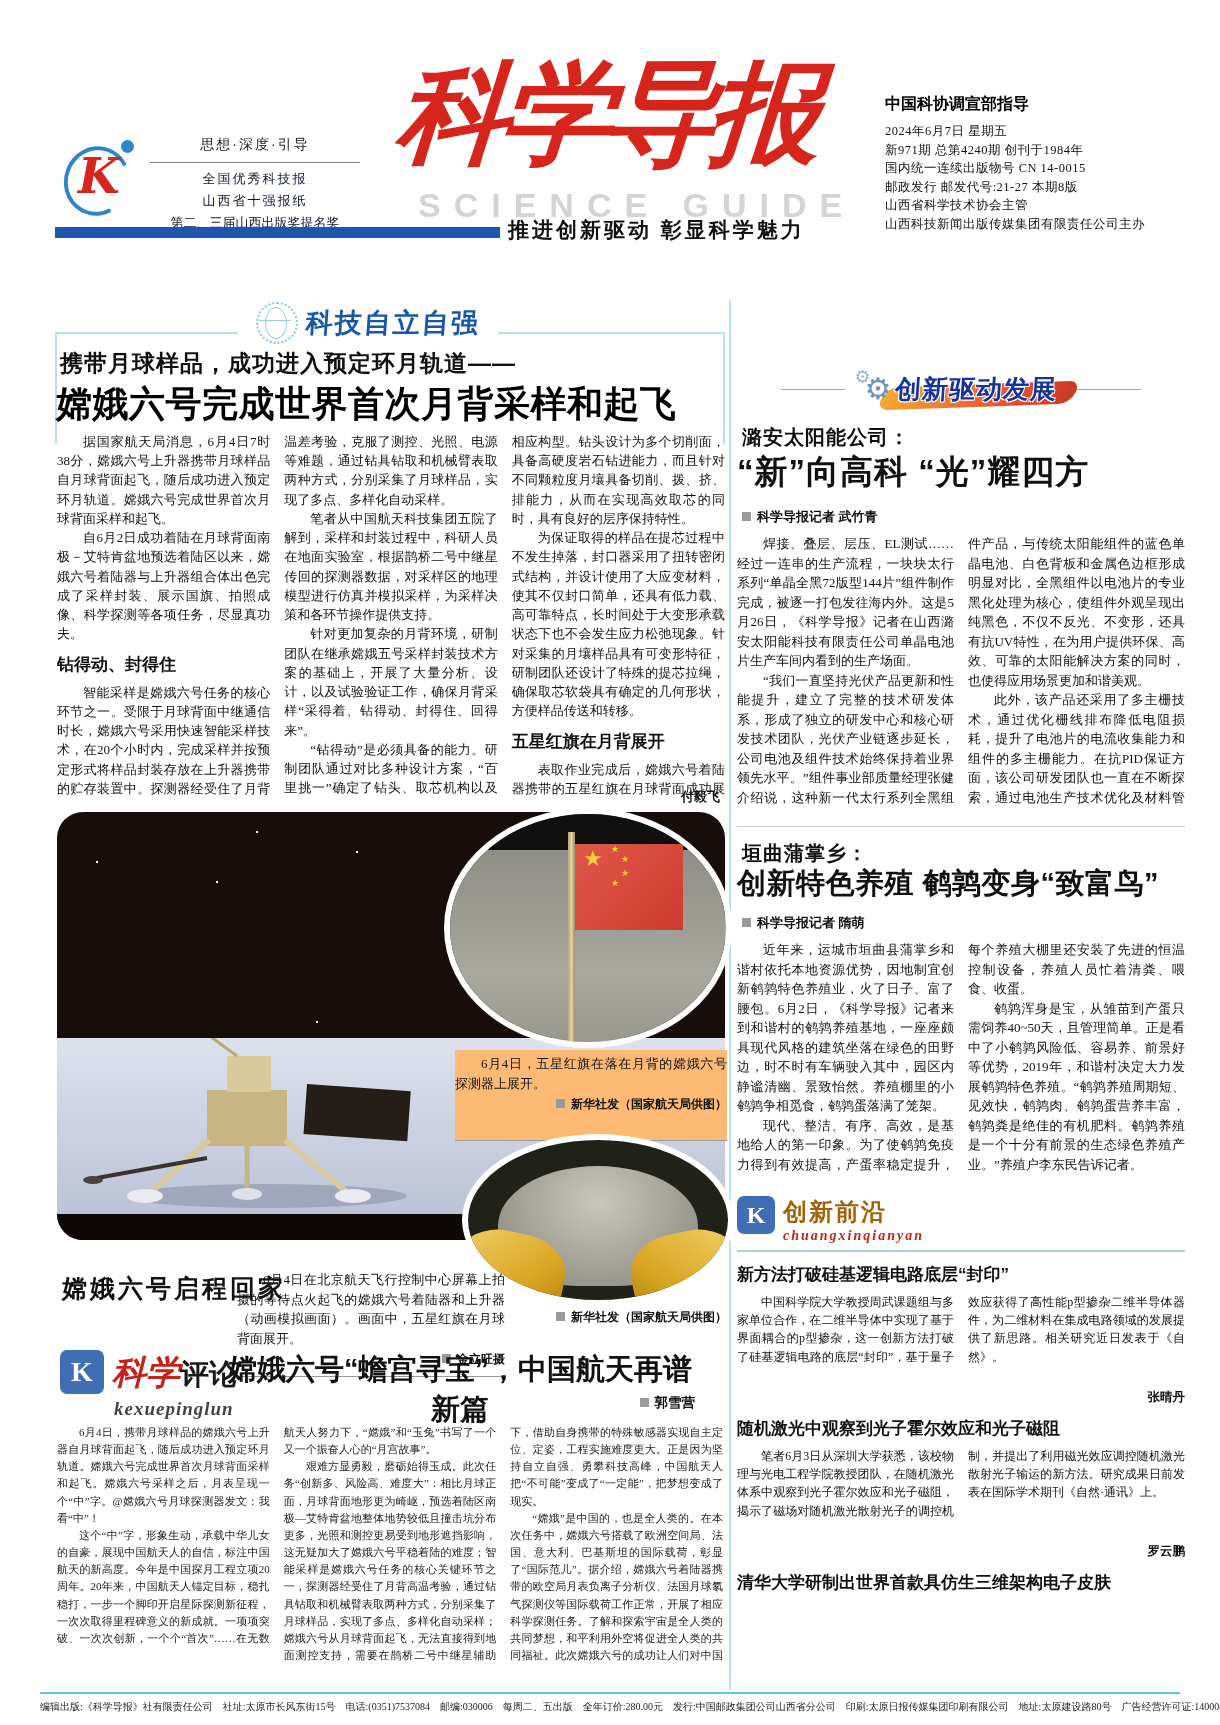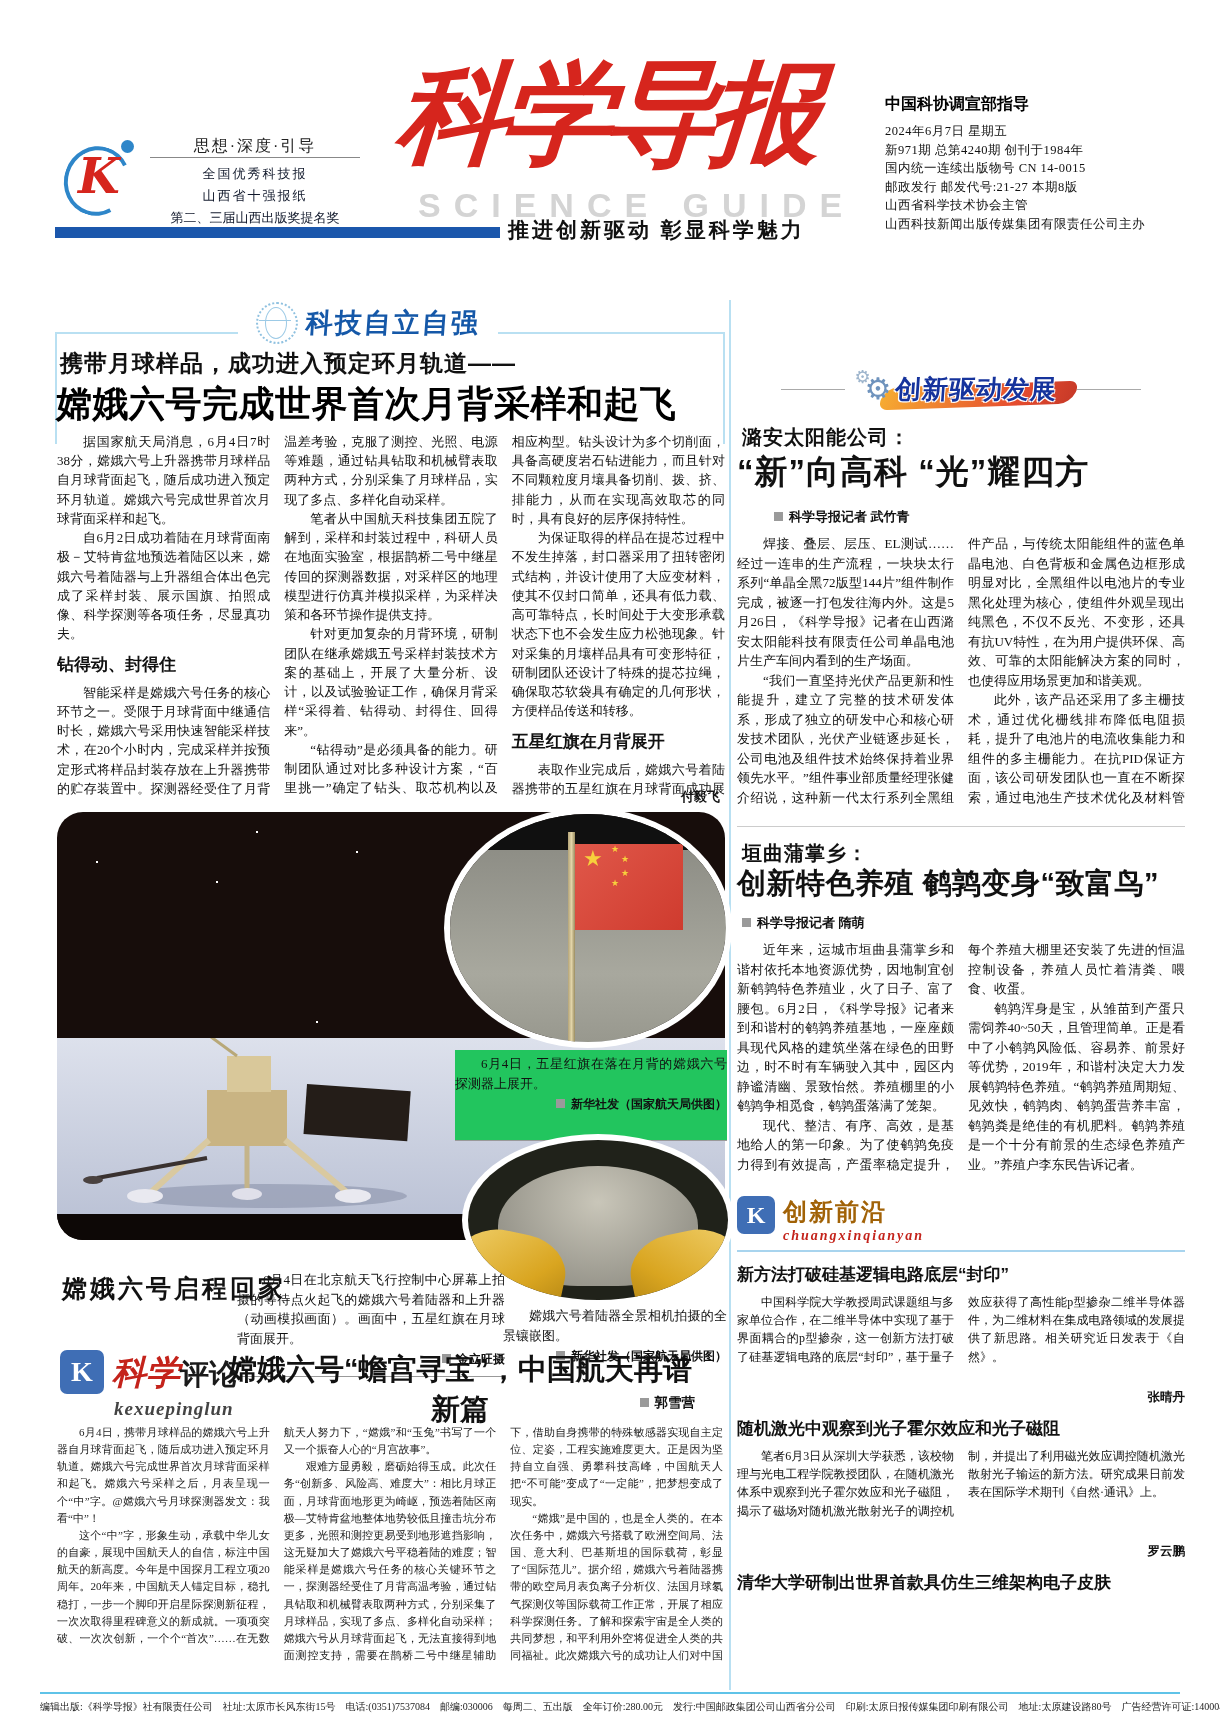--- a/index.html
+++ b/index.html
@@ -6,22 +6,22 @@
   #page{position:relative;width:1220px;height:1725px;background:#ffffff;overflow:hidden;
         font-family:"Liberation Serif",serif;color:#111;}
   .abs{position:absolute;}
   
   #logo{left:62px;top:140px;width:74px;height:74px;}
   #logo .ring{position:absolute;left:2px;top:6px;width:58px;height:62px;border:4px solid #2e86c9;
       border-radius:50%;border-right-color:transparent;transform:rotate(18deg);}
   #logo .k{position:absolute;left:16px;top:8px;font:italic 900 48px "DejaVu Serif",serif;color:#d6251d;}
   #logo .dot{position:absolute;right:2px;top:0;width:13px;height:13px;border-radius:50%;background:#2e86c9;}
   #mast-left{left:150px;top:136px;width:210px;}
-  .slogan{font-family:"Liberation Sans",sans-serif;font-size:16px;letter-spacing:2px;color:#222;
-          border-bottom:1px solid #888;margin-bottom:7px;text-align:center;}
+  .slogan{font-family:"Liberation Sans",sans-serif;font-size:14px;letter-spacing:2px;color:#222;
+          border-bottom:1px solid #888;padding-bottom:8px;margin-bottom:7px;text-align:center;}
   .honors p{margin:0 0 4px;font-size:13px;letter-spacing:2px;text-align:center;color:#0f172a;}
   .honors p:last-child{letter-spacing:0;}
   #paper-title{left:315px;top:40px;width:580px;text-align:center;font:italic 900 112px "DejaVu Serif",serif;
       color:#d6251d;letter-spacing:-8px;line-height:1.3;transform:skewX(-4deg);white-space:nowrap;}
   #paper-title-en{left:418px;top:186px;font:700 34px "Liberation Sans",sans-serif;color:#d4d4d4;
       letter-spacing:13px;white-space:nowrap;}
   #guidance{left:885px;top:94px;font:700 16px "Liberation Sans",sans-serif;color:#000;}
   #pubinfo{left:885px;top:122px;width:300px;}
   #pubinfo p{margin:0;font-size:12.5px;line-height:18.5px;color:#111;letter-spacing:.5px;}
   #blue-bar{left:55px;top:227px;width:445px;height:11px;background:#1b57ac;}
@@ -80,21 +80,21 @@
       background:radial-gradient(at 50% 30%,#c9c6b9,#96948a 75%,#6e6c62);}
   #pano-photo .gold1{position:absolute;left:-14px;bottom:-22px;width:110px;height:90px;border-radius:40%;
       background:linear-gradient(135deg,#f0cf6a,#d9a520 60%,#a87c10);transform:rotate(12deg);}
   #pano-photo .gold2{position:absolute;right:-14px;bottom:-22px;width:110px;height:90px;border-radius:40%;
       background:linear-gradient(225deg,#f0cf6a,#d9a520 60%,#a87c10);transform:rotate(-12deg);}
   
   .cap{font-size:13px;line-height:1.5;text-align:justify;}
   .cap .txt{text-indent:2em;margin:0;}
   .credit{display:block;text-align:right;font-size:12px;font-weight:700;margin-top:2px;}
   .sq{display:inline-block;width:9px;height:9px;background:#9a9a9a;margin-right:6px;}
-  #flag-cap{left:455px;top:1050px;width:272px;height:86px;background:#22c55e;padding-top:4px;border-bottom:1px solid #999;}
+  #flag-cap{left:455px;top:1050px;width:272px;height:86px;background:#fdba74;padding-top:4px;border-bottom:1px solid #999;}
   #mid-cap{left:237px;top:1250px;width:268px;border-bottom:1px solid #999;padding-bottom:8px;margin-top:20px;}
   #pano-cap{left:503px;top:1306px;width:224px;}
   #photo-title{left:62px;top:1272px;font:900 25px "Liberation Sans",sans-serif;letter-spacing:3px;}
   
   #cm-badge{left:60px;top:1350px;width:250px;height:64px;}
   .kbox{width:44px;height:44px;border-radius:7px;background:#3f6eb5;color:#fff;display:inline-flex;
       align-items:center;justify-content:center;font:700 28px "Liberation Serif",serif;vertical-align:top;}
   #cm-badge .cn1{font:italic 900 34px "DejaVu Serif",serif;color:#c4231b;margin-left:8px;}
   #cm-badge .cn2{font:900 29px "Liberation Sans",sans-serif;color:#1a1a1a;}
   #cm-badge .py{display:block;margin:2px 0 0 54px;font:italic 700 19px "Liberation Serif",serif;color:#444;letter-spacing:1px;}
@@ -108,21 +108,21 @@
   .flame:before{content:"";position:absolute;left:28px;right:-6px;top:14px;bottom:2px;border-radius:14px;
       background:linear-gradient(90deg,#f5a21b,#e33a18 70%,#c22410);transform:skewX(-28deg) rotate(-2deg);opacity:.9;}
   .gear{position:relative;font-size:30px;color:#6f93bd;line-height:1;z-index:1;}
   .gear small{font-size:18px;color:#9db4cc;position:absolute;left:-10px;top:-6px;}
   .flame .t{position:relative;z-index:1;font:900 26px "Liberation Sans",sans-serif;color:#16339c;letter-spacing:1px;
       transform:skewX(-4deg);text-shadow:1px 1px 0 #fff,-1px -1px 0 #fff,1px -1px 0 #fff,-1px 1px 0 #fff;}
   .kicker2{font:600 20px "Liberation Sans",sans-serif;color:#111;letter-spacing:1px;}
   #sol-kicker{left:742px;top:424px;}
   #sol-headline{left:737px;top:450px;width:450px;font:900 33px "Liberation Sans",sans-serif;letter-spacing:1px;white-space:nowrap;}
   .byline{font:700 13px "Liberation Sans",sans-serif;}
-  #sol-byline{left:742px;top:508px;margin-left:32px;}
+  #sol-byline{left:742px;top:508px;}
   #sol-body{left:737px;top:534px;width:448px;height:280px;column-count:2;font-size:13px;line-height:1.5;}
   .hdiv{left:737px;width:448px;height:1px;background:#ccc;}
   #div1{top:826px;}
   #q-kicker{left:742px;top:840px;}
   #q-headline{left:737px;top:864px;width:450px;font:900 29px "Liberation Sans",sans-serif;letter-spacing:.5px;white-space:nowrap;}
   #q-byline{left:742px;top:914px;}
   #q-body{left:737px;top:940px;width:448px;height:242px;column-count:2;font-size:13px;line-height:1.5;}
   
   #frontier{left:737px;top:1196px;width:448px;height:492px;overflow:hidden;}
   #fr-badge{display:flex;align-items:flex-start;gap:8px;border-bottom:2px solid #a8d4ee;padding-bottom:6px;}
@@ -231,21 +231,20 @@
     <span class="credit"><span class="sq"></span><span>新华社发（国家航天局供图）</span></span>
   </div>
 
   <div class="abs" id="pano-photo">
     <span class="dome"></span>
     <span class="gold1"></span>
     <span class="gold2"></span>
   </div>
 
   <div class="abs cap" id="pano-cap">
-    <p class="txt">嫦娥六号着陆器全景相机拍摄的全景镶嵌图。</p>
     <span class="credit"><span class="sq"></span><span>新华社发（国家航天局供图）</span></span>
   </div>
 
   <div class="abs" id="photo-title">嫦娥六号启程回家</div>
 
   <div class="abs cap" id="mid-cap">
     <p class="txt">6月4日在北京航天飞行控制中心屏幕上拍摄的等待点火起飞的嫦娥六号着陆器和上升器（动画模拟画面）。画面中，五星红旗在月球背面展开。</p>
     <span class="credit"><span class="sq"></span><span>金立旺摄</span></span>
   </div>
 

